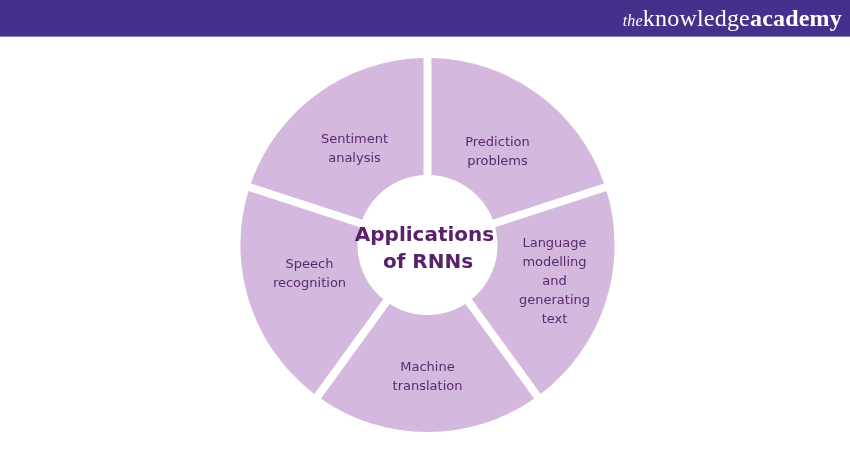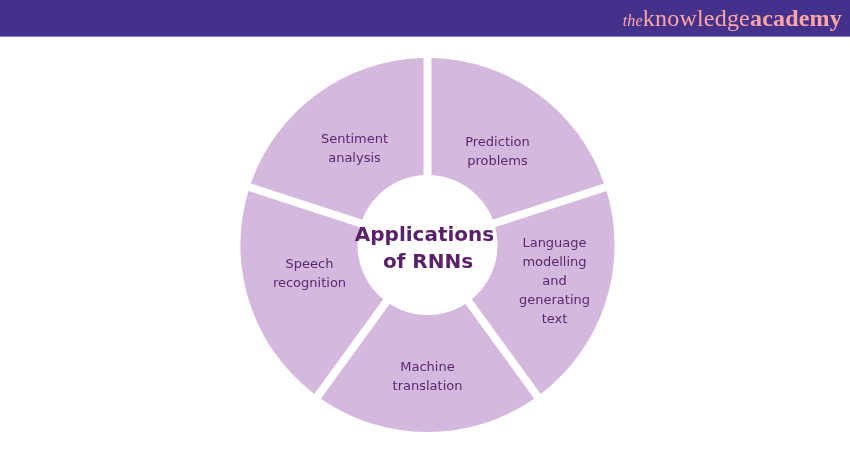--- a/index.html
+++ b/index.html
@@ -1,18 +1,18 @@
 <!DOCTYPE html>
 <html><head>
 <meta charset="utf-8">
 <style>
   html, body { margin: 0; padding: 0; }
   body { width: 850px; height: 450px; background: #ffffff; position: relative; overflow: hidden; font-family: "DejaVu Sans", sans-serif; }
   .topbar { position: absolute; left: 0; top: 0; width: 850px; height: 36px; background: #44318c; border-bottom: 1px solid #8b7fc0; }
-  .brand { position: absolute; right: 8px; top: 3px; color: #fca5a5; font-family: "Liberation Serif", serif; font-size: 24px; line-height: 30px; letter-spacing: 0.2px; white-space: nowrap; }
+  .brand { position: absolute; right: 8px; top: 3px; color: #ffffff; font-family: "Liberation Serif", serif; font-size: 24px; line-height: 30px; letter-spacing: 0.2px; white-space: nowrap; }
   .brand .the { font-style: italic; font-size: 16px; }
   .brand .know { font-weight: normal; }
   .brand .acad { font-weight: bold; }
   svg.wheel { position: absolute; left: 0; top: 0; }
   .seg-label { font-family: "DejaVu Sans", sans-serif; font-size: 13px; fill: #5a2a6e; }
   .center-label { font-family: "DejaVu Sans", sans-serif; font-weight: bold; font-size: 20px; fill: #5a2069; }
 </style>
 </head>
 <body>
 

